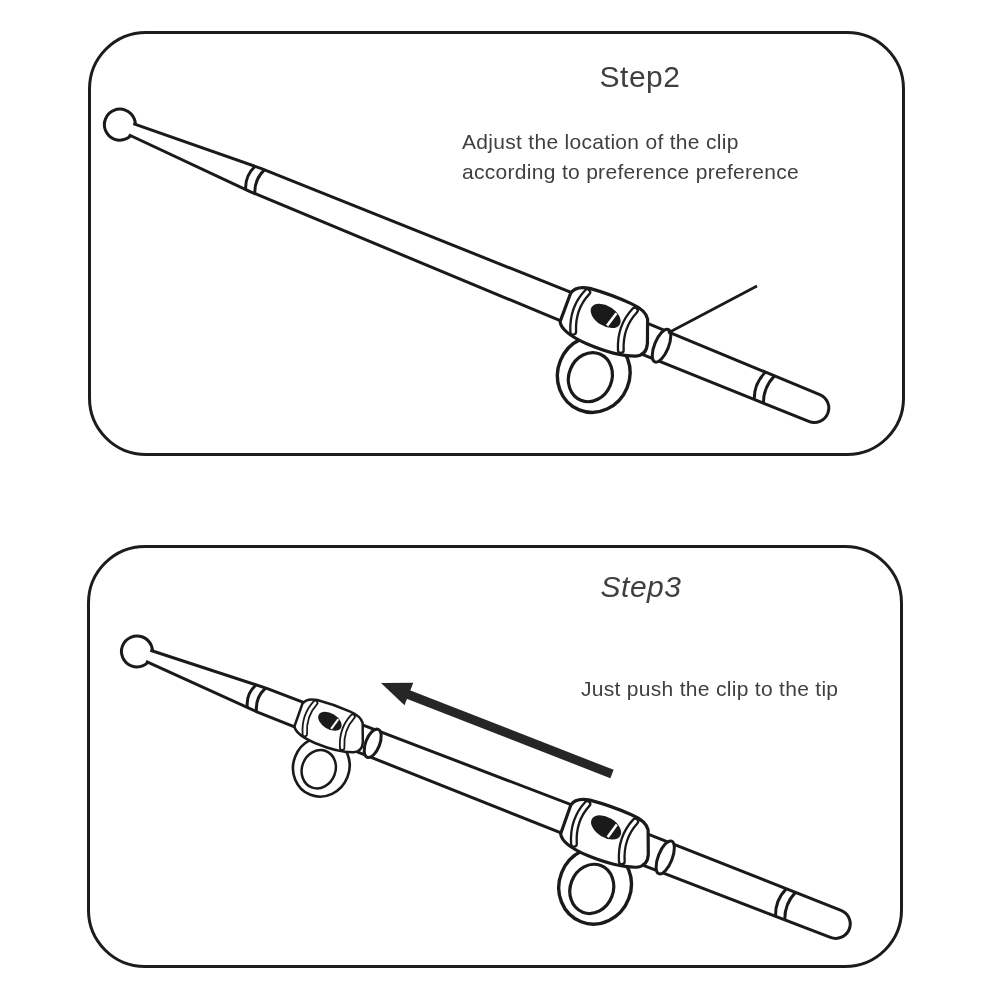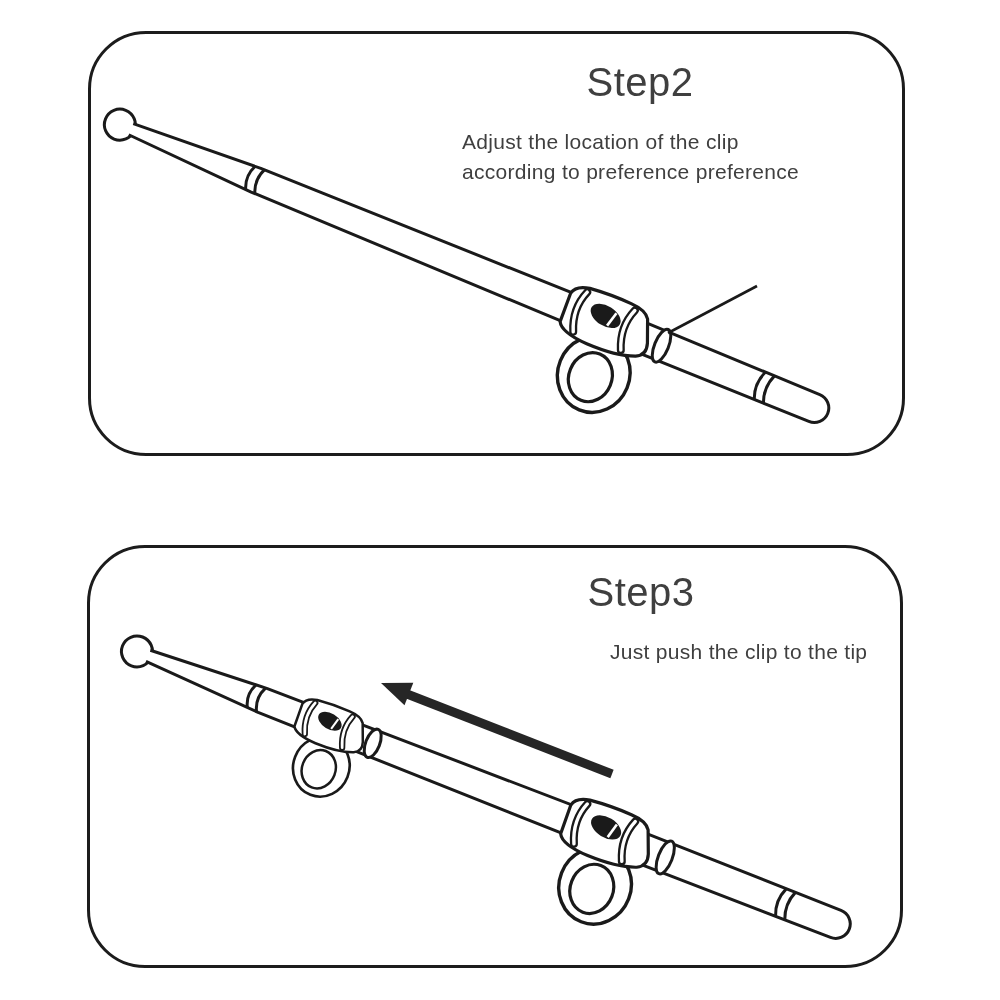--- a/index.html
+++ b/index.html
@@ -6,26 +6,26 @@
   .page{
     position:relative;width:1000px;height:1000px;background:#ffffff;
     font-family:"Liberation Sans",sans-serif;overflow:hidden;
   }
   .panel{
     position:absolute;border:3px solid #1c1c1c;border-radius:58px;background:transparent;
   }
   #panel-step2{left:88px;top:31px;width:811px;height:419px;}
   #panel-step3{left:87px;top:545px;width:810px;height:417px;}
   .txt{position:absolute;color:#3f3f3f;white-space:nowrap;}
-  .step-title{font-size:40px;letter-spacing:.5px;transform:translateX(-50%);}
+  .step-title{font-size:30px;letter-spacing:.5px;transform:translateX(-50%);}
   #title-step2{left:640px;top:60px;}
-  #title-step3{left:641px;top:570px;}
+  #title-step3{left:641px;top:570px;font-style:italic;}
   .instr{font-size:21px;line-height:30px;letter-spacing:.3px;}
   #instr-step2{left:462px;top:127px;}
-  #instr-step3{left:581px;top:637px;margin-left:29px;}
+  #instr-step3{left:581px;top:674px;}
   #annotation-skid{left:617px;top:242px;font-size:25px;letter-spacing:.3px;}
   #art{position:absolute;left:0;top:0;width:1000px;height:1000px;}
 </style>
 </head>
 <body>
 
 <div class="page">
 
   <div class="panel" id="panel-step2"></div>
   <div class="panel" id="panel-step3"></div>

